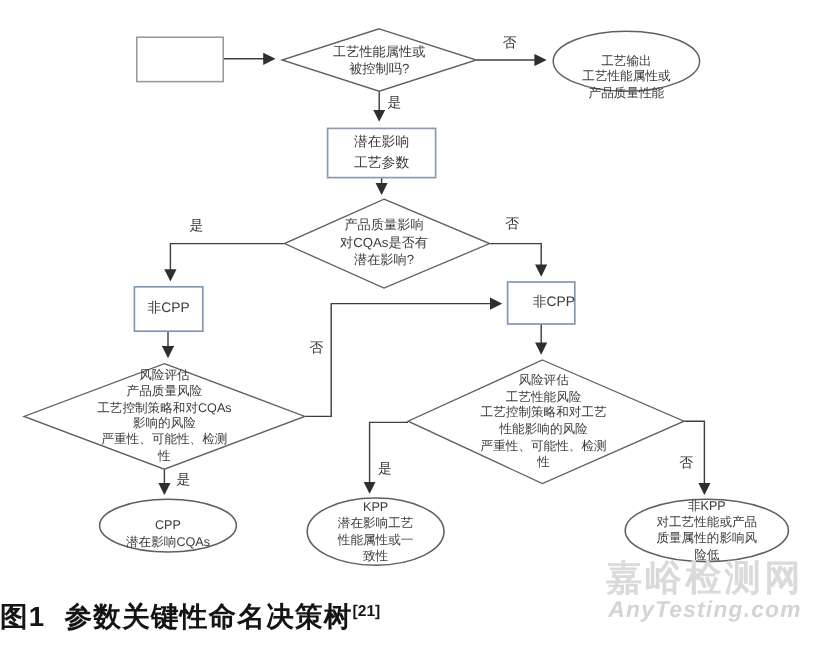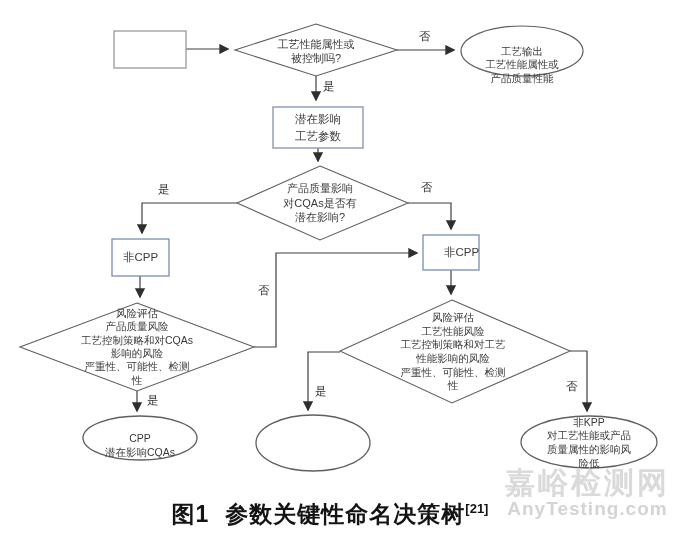--- a/index.html
+++ b/index.html
@@ -9,34 +9,34 @@
   }
   svg.canvas { position:absolute; left:0; top:0; }
   .lbl {
     position:absolute; display:flex; align-items:center; justify-content:center;
     text-align:center; white-space:pre-line; color:#3a3a3a; line-height:1.3;
   }
   .edge-lbl {
     position:absolute; font-size:11.5px; color:#333; line-height:1;
   }
   .caption {
-    position:absolute; left:0; top:499px; width:660px; text-align:center;
+    position:absolute; left:0; top:499px; width:660px; 
     font-size:23px; font-weight:bold; color:#141414; letter-spacing:1px;
   }
   .caption .fig-title { margin-left:16px; }
   .caption sup { font-size:13px; font-weight:bold; letter-spacing:0; }
   .watermark {
     position:absolute; right:10px; top:467px; text-align:center; line-height:1.05;
     pointer-events:none;
   }
   .wm-name {
     font-size:30px; font-weight:bold; color:#dadada; letter-spacing:3px;
   }
   .wm-url {
-    font-size:19px; font-weight:bold; color:#d4d4d4; letter-spacing:1px;
+    font-size:19px; font-weight:bold; font-style:italic; color:#d4d4d4; letter-spacing:1px;
   }
 </style>
 </head>
 <body>
 
 <div class="page">
 
   <svg class="canvas" width="680" height="490" viewBox="0 0 680 490">
     <defs>
       <marker id="arrow" viewBox="0 0 10 10" refX="8.5" refY="5" markerWidth="8.5" markerHeight="8.5" orient="auto-start-reverse">
@@ -92,20 +92,24 @@
 严重性、可能性、检测
 性</div>
   <div class="lbl" style="left:347px;top:304px;width:212px;height:96px;font-size:10.5px;line-height:1.3;">风险评估
 工艺性能风险
 工艺控制策略和对工艺
 性能影响的风险
 严重性、可能性、检测
 性</div>
   <div class="lbl" style="left:83px;top:425px;width:114px;height:40px;font-size:10.5px;line-height:1.35;">CPP
 潜在影响CQAs</div>
+  <div class="lbl" style="left:256px;top:417px;width:114px;height:54px;font-size:10.5px;">KPP
+潜在影响工艺
+性能属性或一
+致性</div>
   <div class="lbl" style="left:520px;top:418px;width:138px;height:50px;font-size:10.5px;">非KPP
 对工艺性能或产品
 质量属性的影响风
 险低</div>
 
   <div class="edge-lbl" style="left:419px;top:31px;">否</div>
   <div class="edge-lbl" style="left:323px;top:81px;">是</div>
   <div class="edge-lbl" style="left:158px;top:184px;">是</div>
   <div class="edge-lbl" style="left:421px;top:182px;">否</div>
   <div class="edge-lbl" style="left:258px;top:285px;">否</div>

